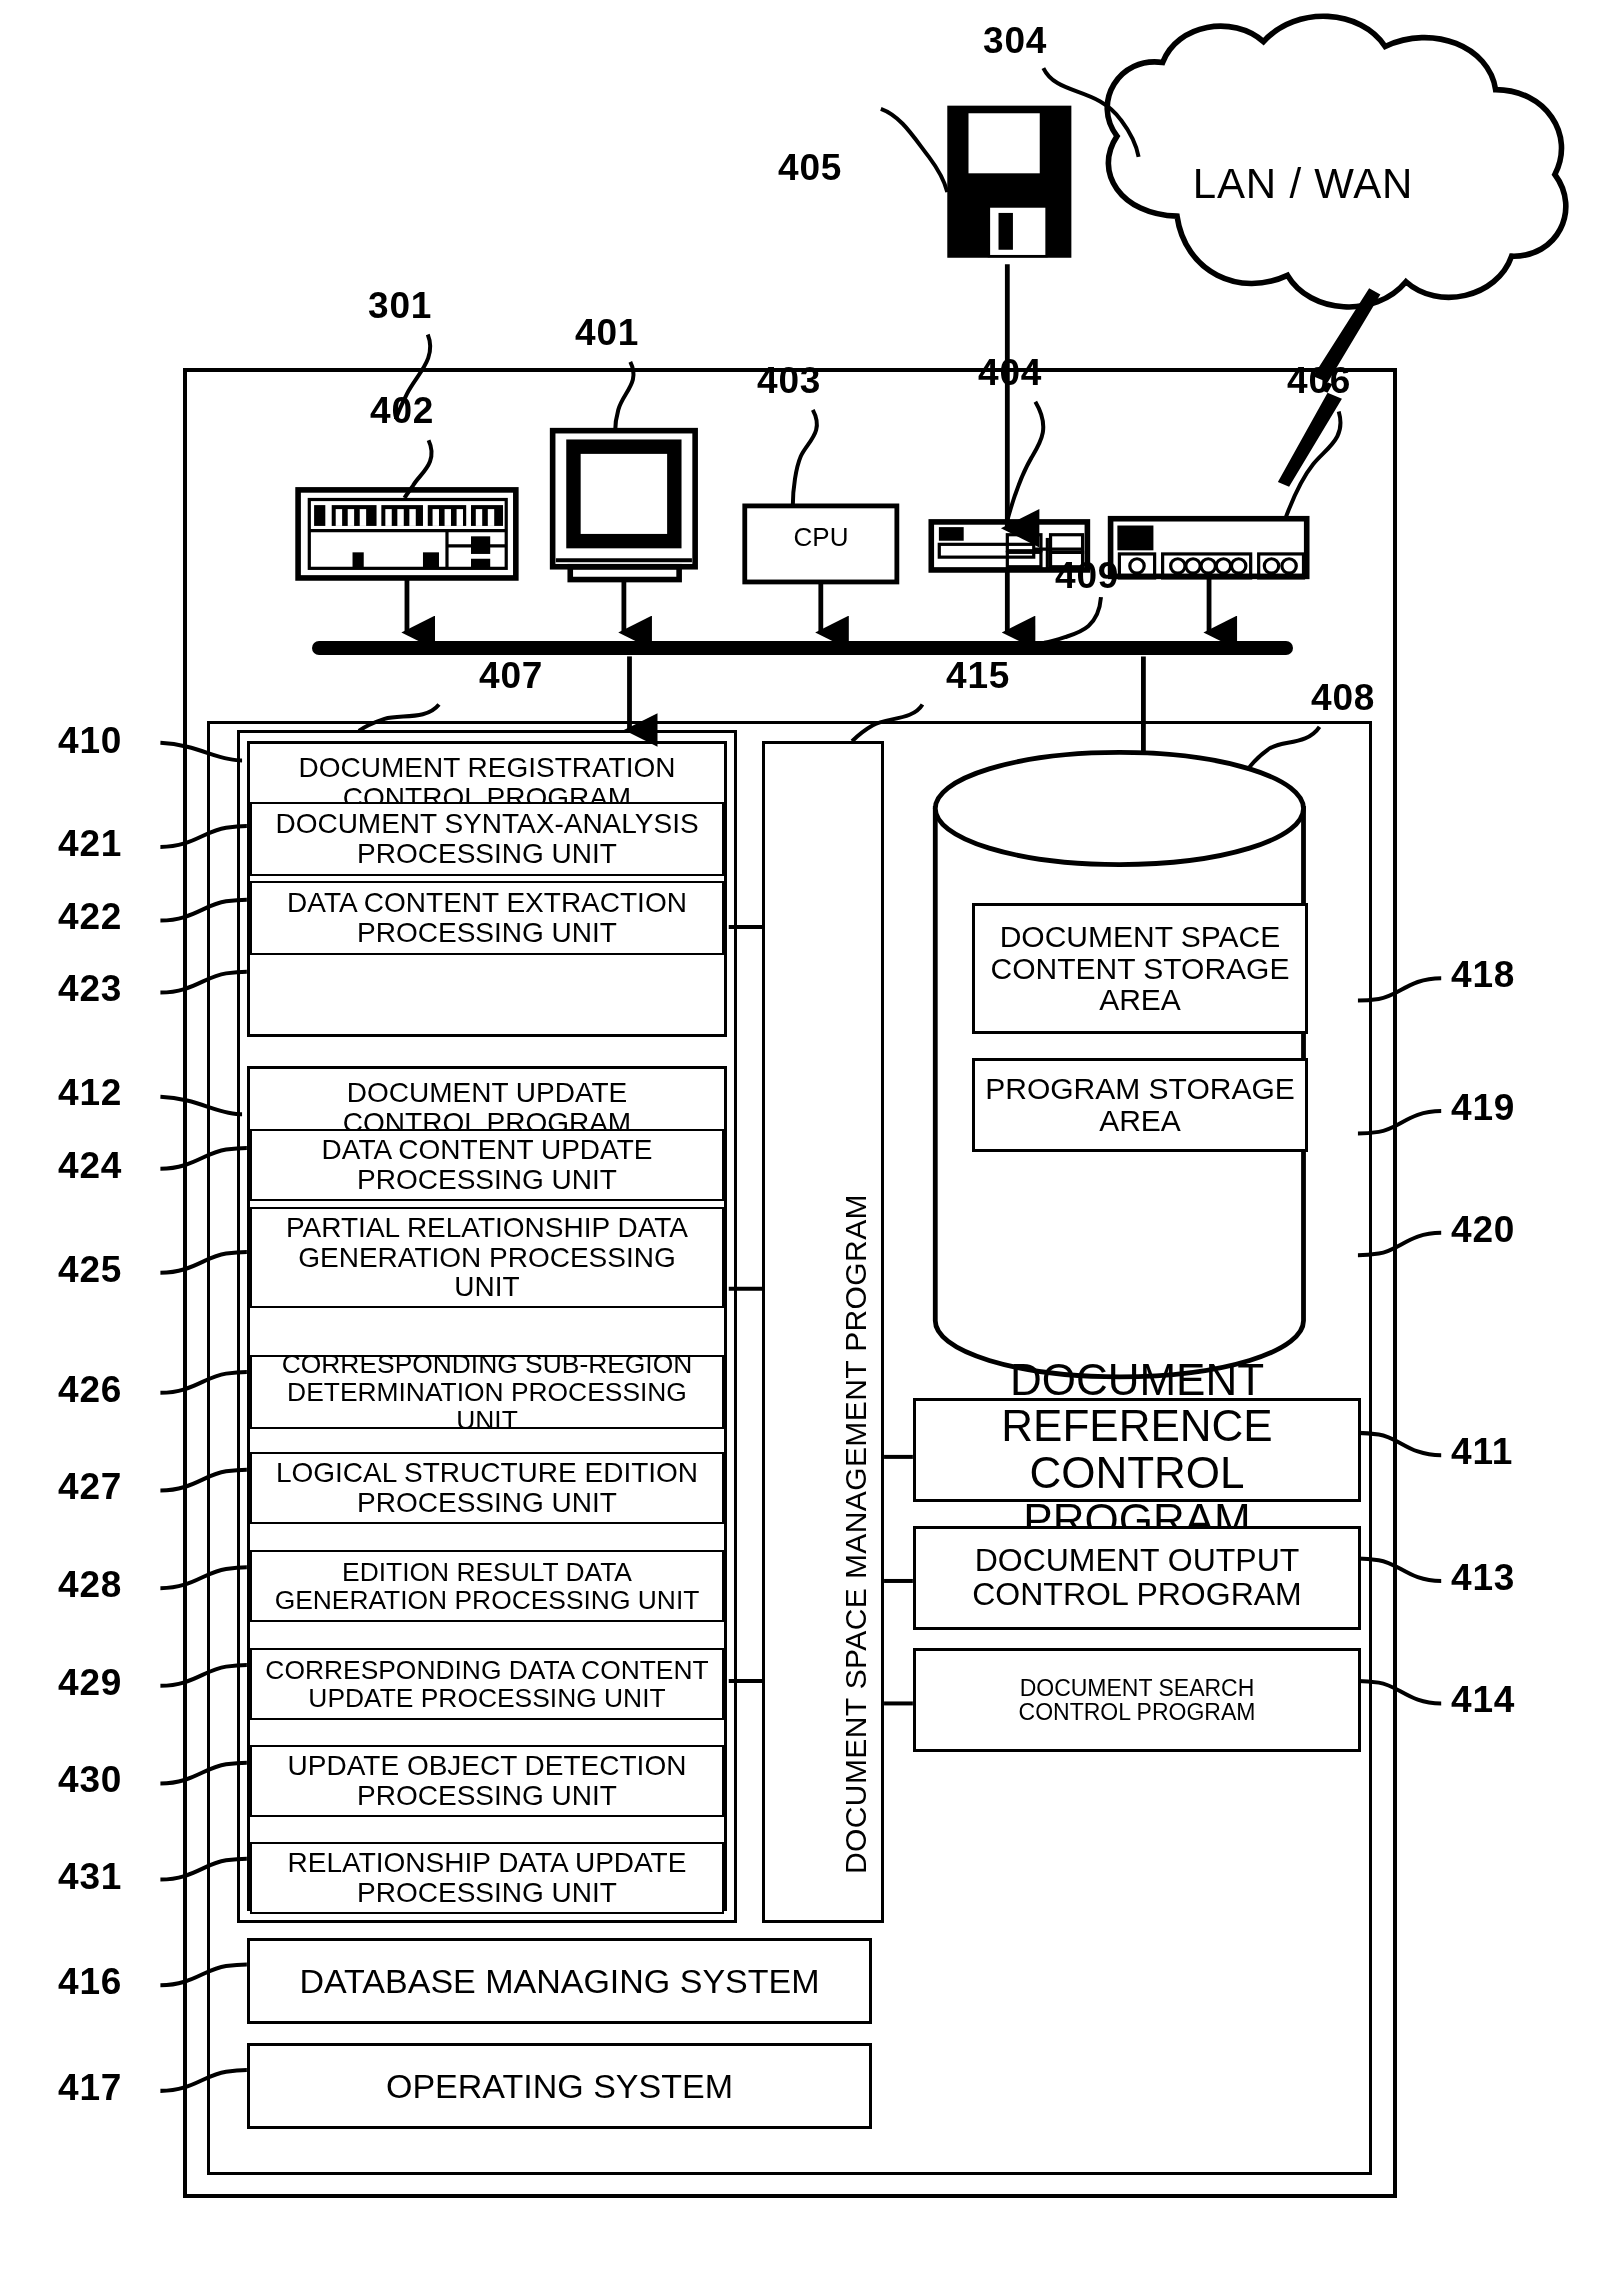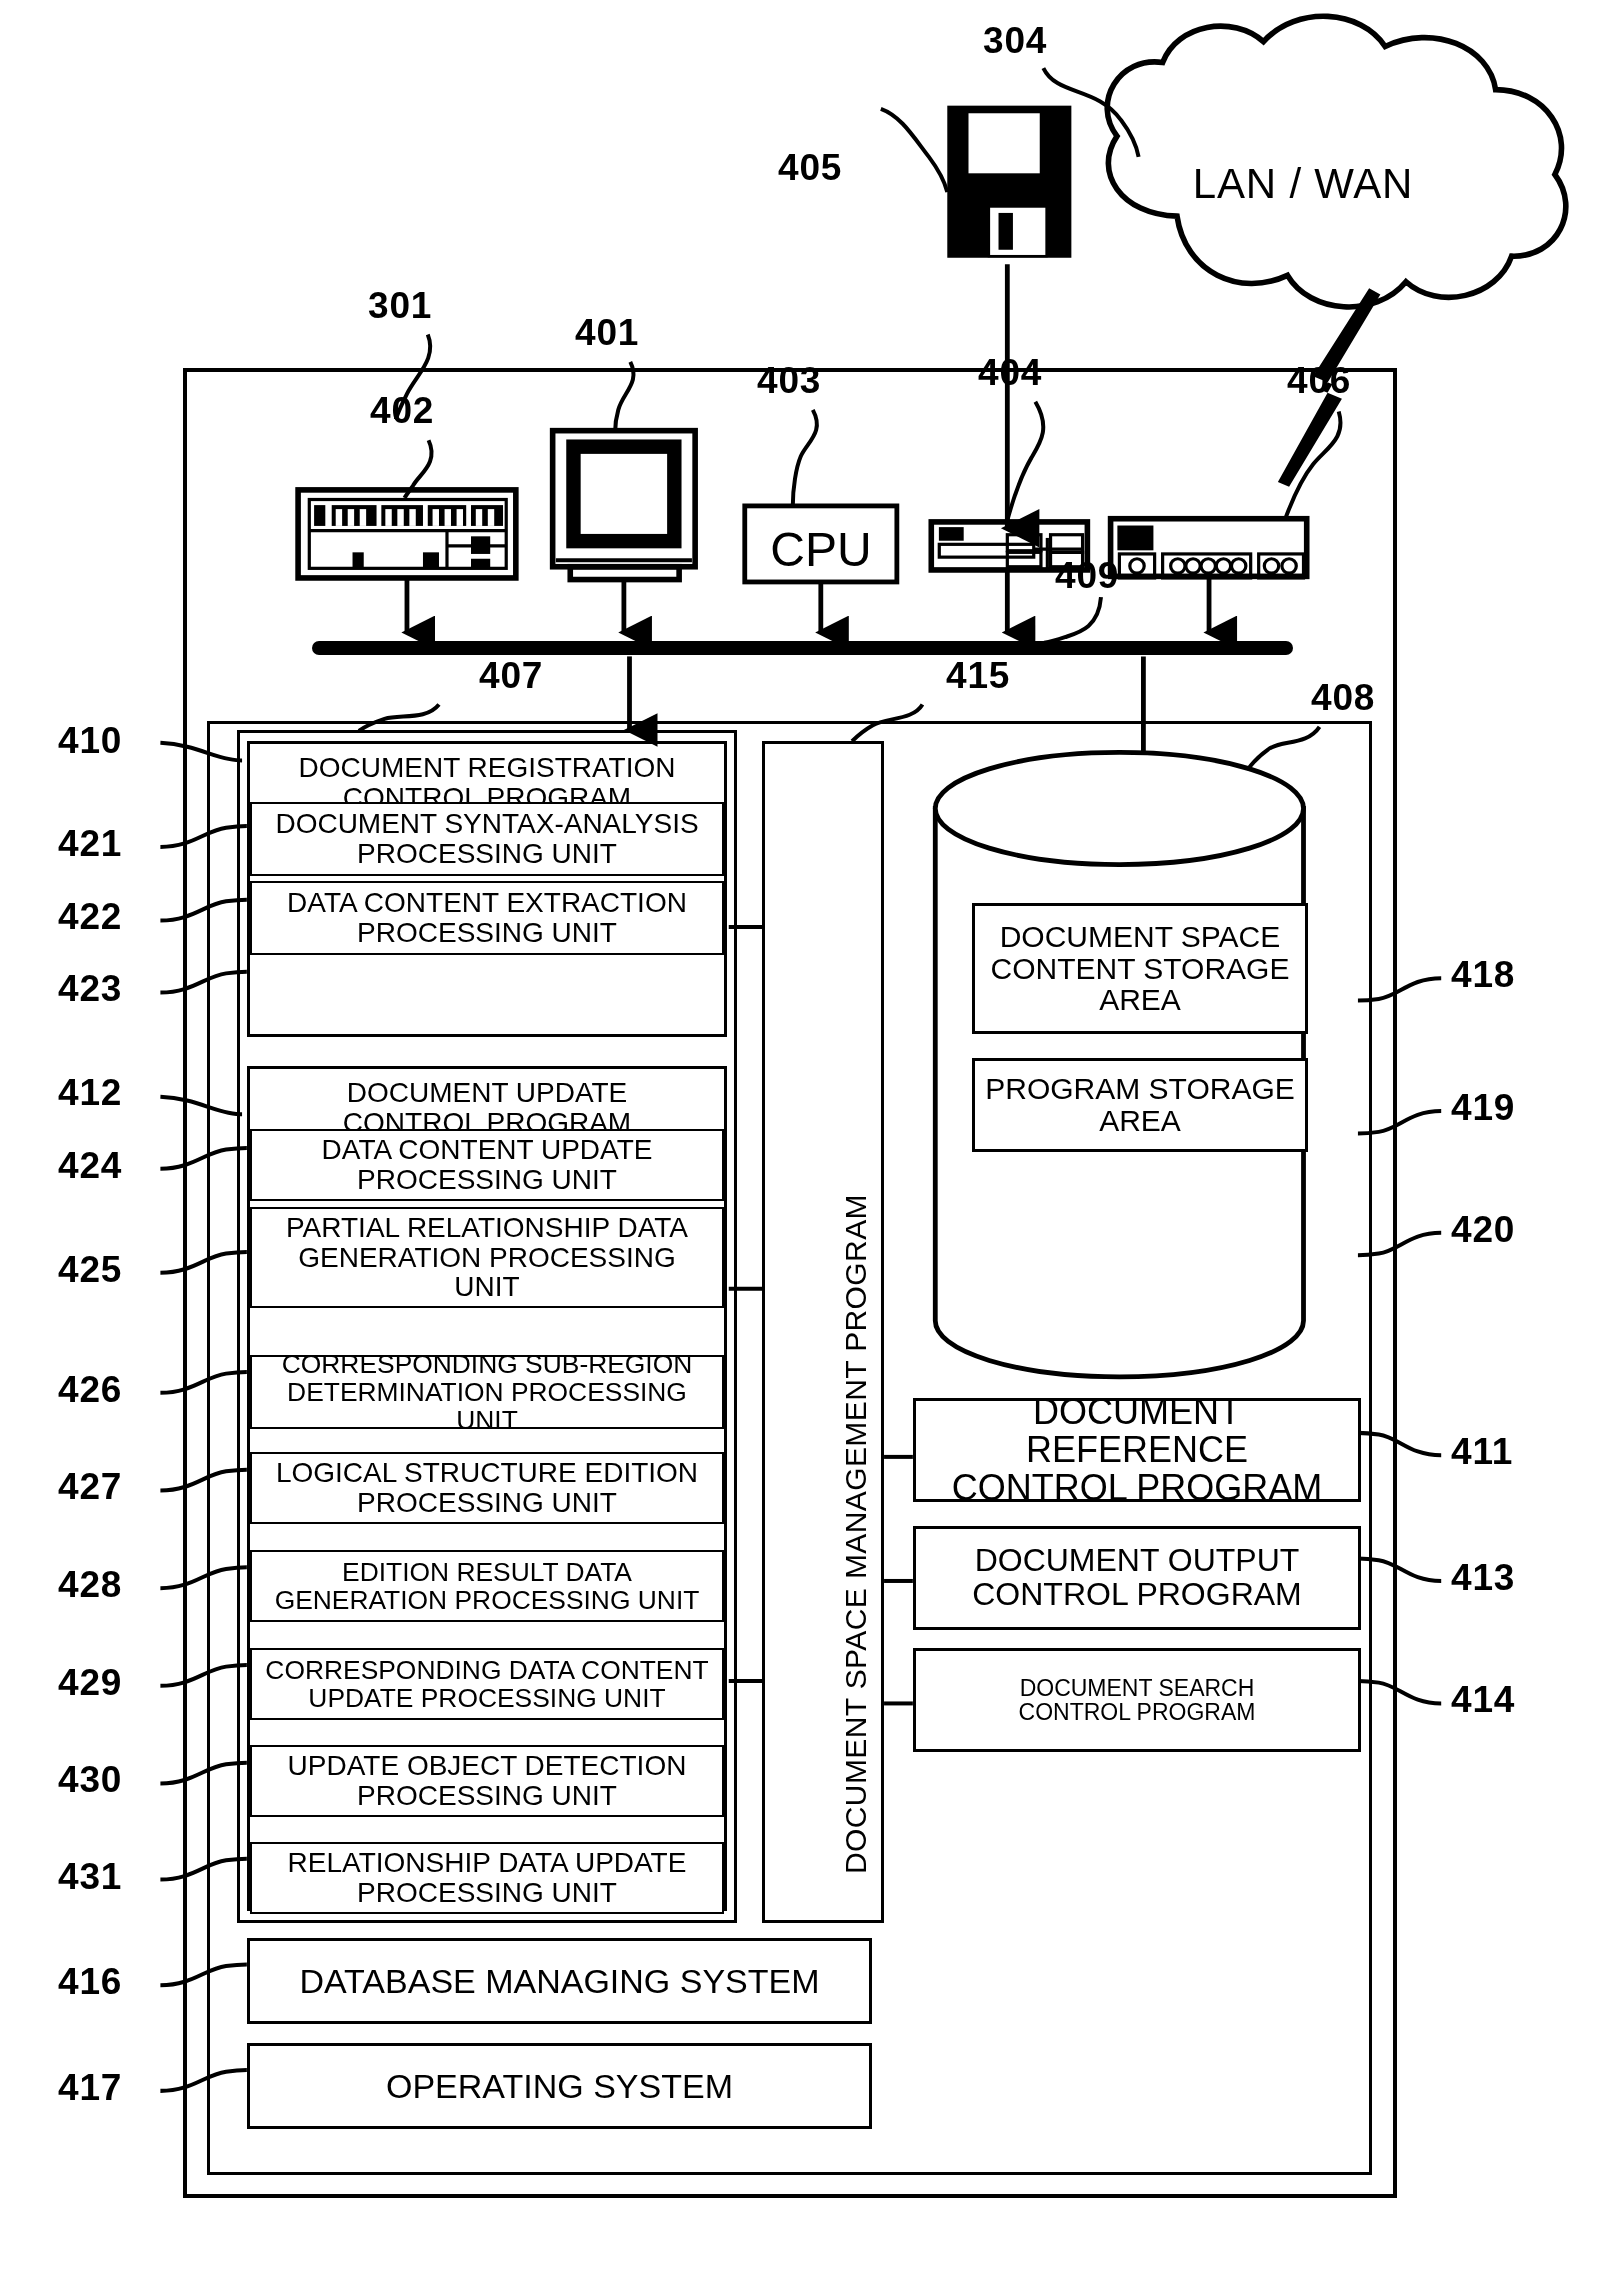--- a/index.html
+++ b/index.html
@@ -85,21 +85,21 @@
     border-radius: 7.2px;
   }
   
   .cloudtext {
     position: absolute;
     font-size: 42px;
     font-weight: 400;
     letter-spacing: 0.8px;
     white-space: nowrap;
   }
-  .cpu-text { font-size: 48px; }
+  .cpu-text { font-size: 26px; }
   .f30 { font-size: 26.4px; }
   .f32 { font-size: 28px; }
   .f34 { font-size: 30px; }
 </style>
 </head>
 <body>
 
 <div id="page">
 
   <svg class="layer" viewBox="0 0 2003 2867">
@@ -381,21 +381,21 @@
   <div class="box f34" style="left:972px; top:903px; width:336px; height:131px;">
     <span class="box-label">DOCUMENT SPACE
 CONTENT STORAGE
 AREA</span>
   </div>
   <div class="box f34" style="left:972px; top:1058px; width:336px; height:94px;">
     <span class="box-label">PROGRAM STORAGE
 AREA</span>
   </div>
 
-  <div class="box f38" style="left:913px; top:1398px; width:448px; height:104px; font-size:36px;">
+  <div class="box f38" style="left:913px; top:1398px; width:448px; height:104px; font-size:44px;">
     <span class="box-label">DOCUMENT REFERENCE
 CONTROL PROGRAM</span>
   </div>
   <div class="box" style="left:913px; top:1526px; width:448px; height:104px; font-size:32px;">
     <span class="box-label">DOCUMENT OUTPUT
 CONTROL PROGRAM</span>
   </div>
   <div class="box" style="left:913px; top:1648px; width:448px; height:104px; font-size:23px;">
     <span class="box-label">DOCUMENT SEARCH
 CONTROL PROGRAM</span>

